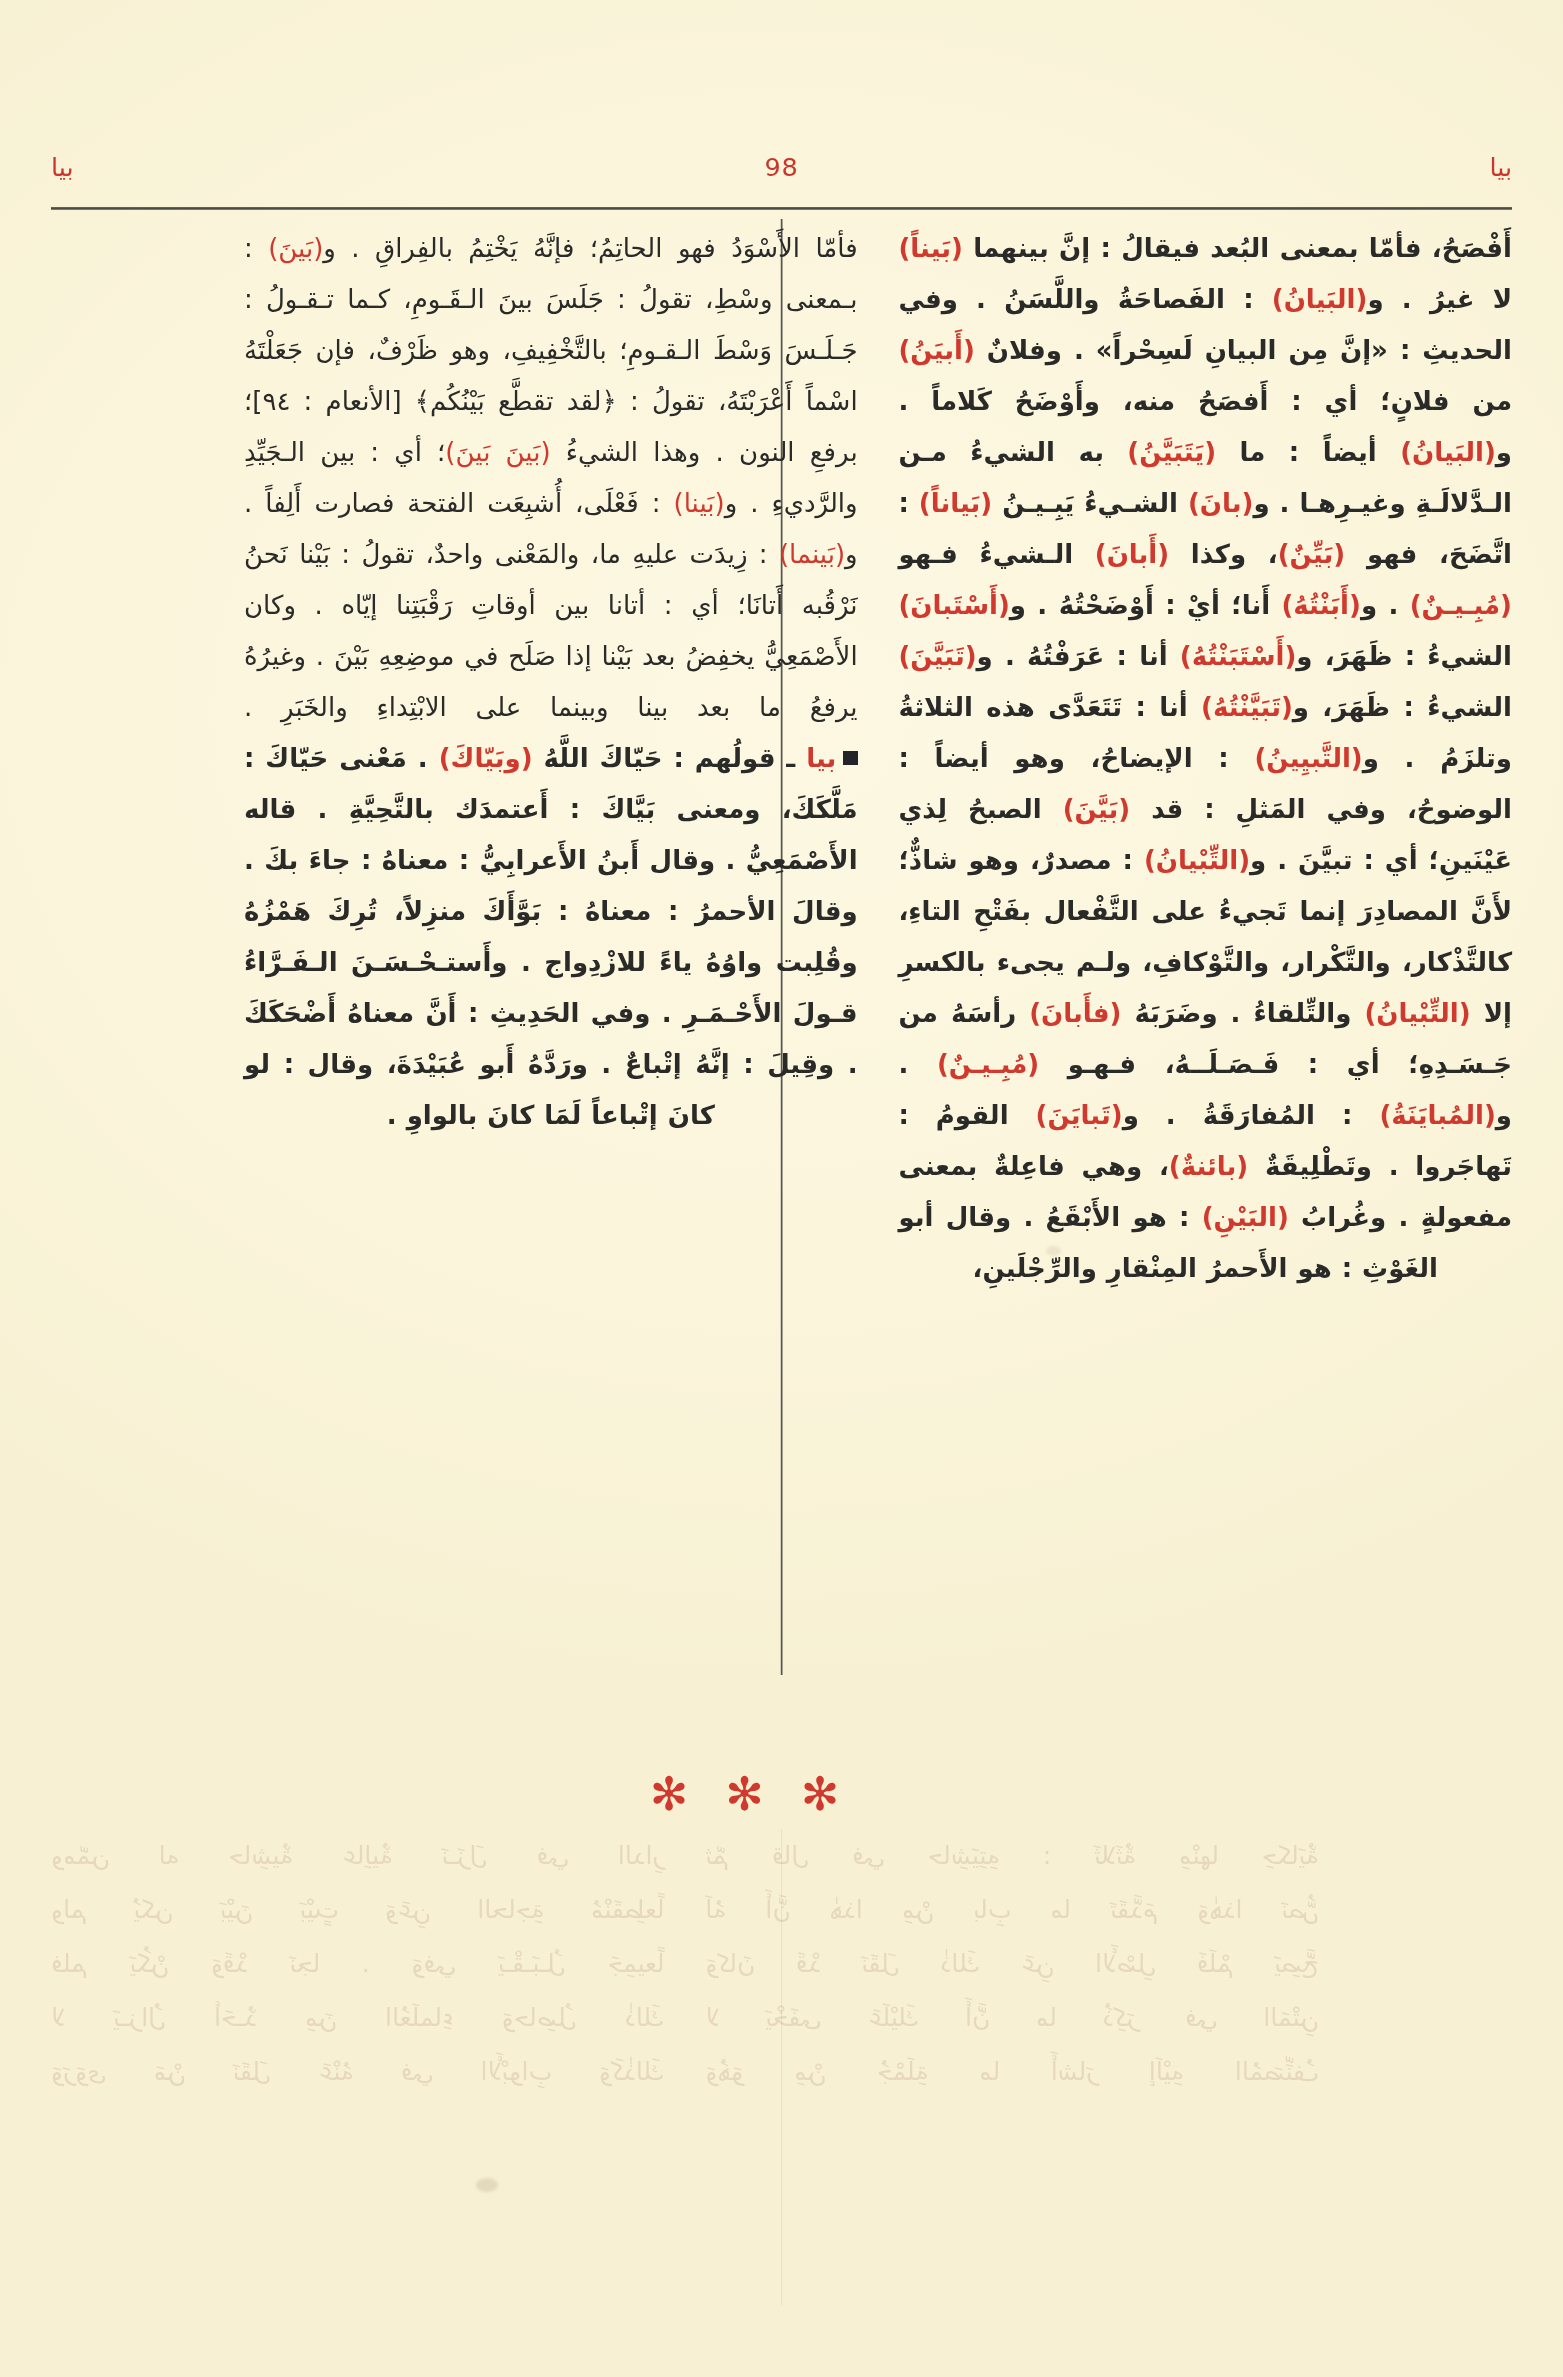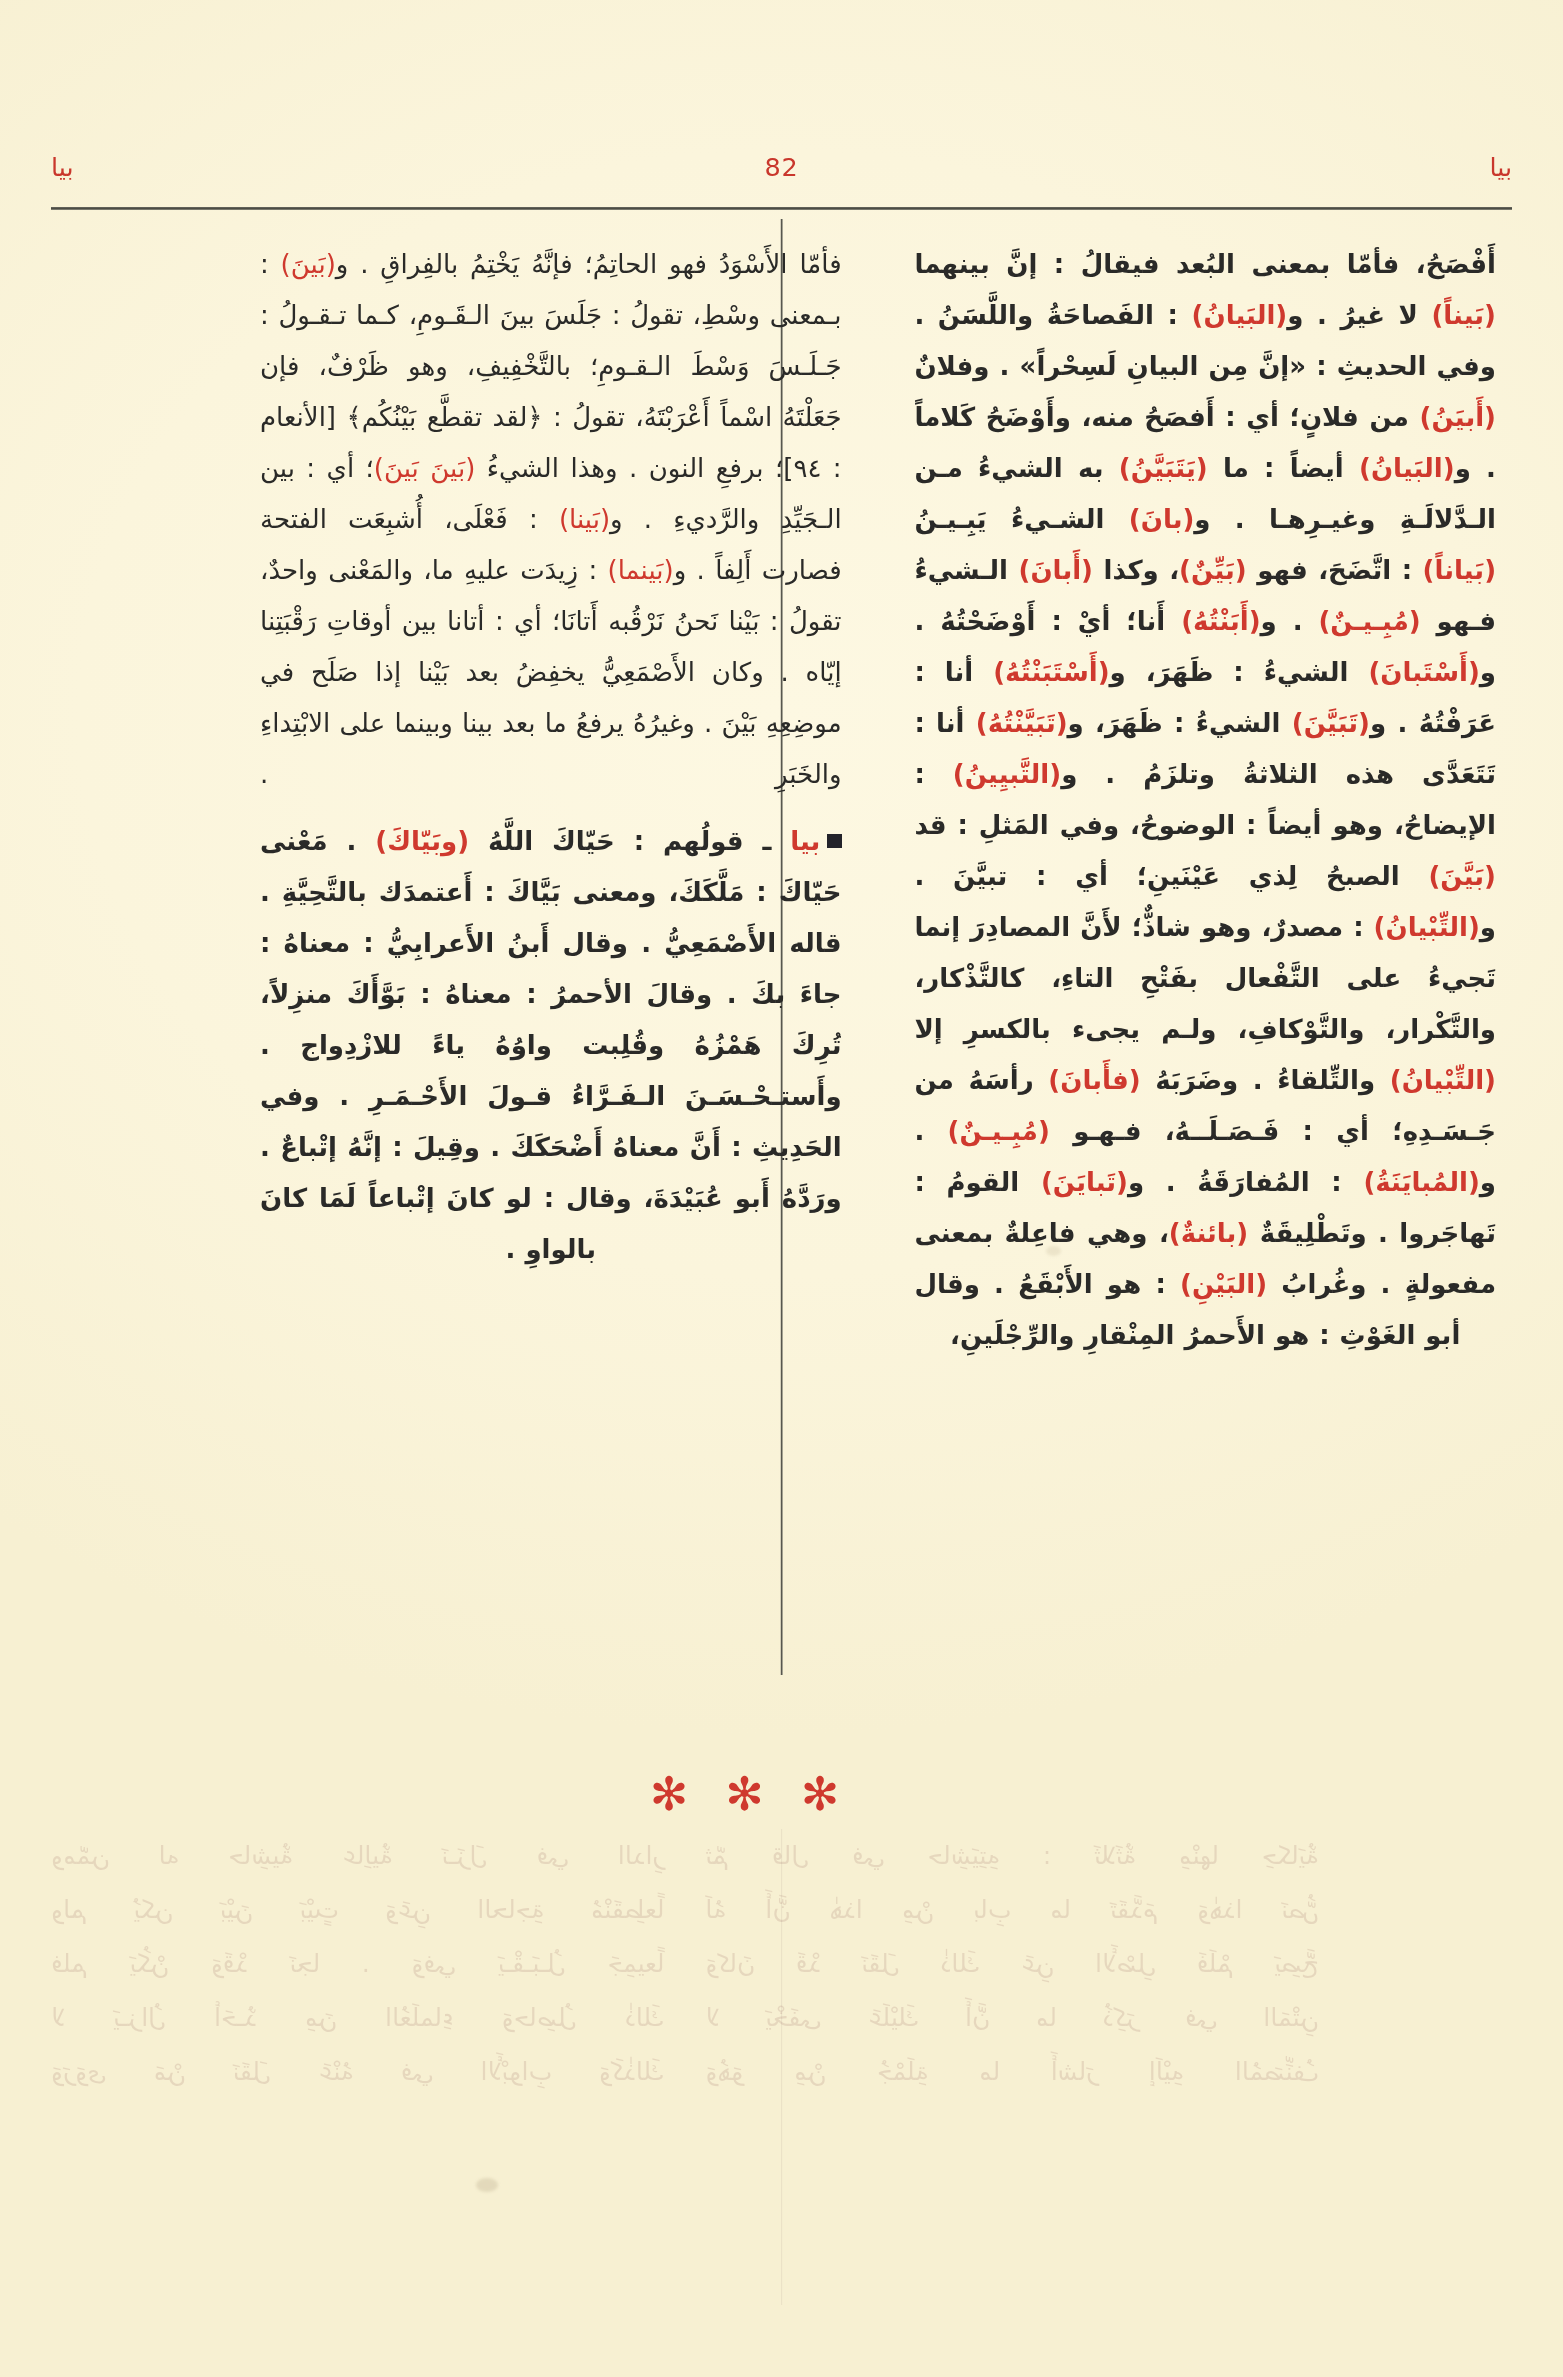--- a/index.html
+++ b/index.html
@@ -79,21 +79,21 @@
     position: absolute;
     top: 219px;
     left: 50%;
     transform: translateX(-50%);
     width: 2.6px;
     height: 1456px;
     background: linear-gradient(to right, #7a7a70 0%, #4e4e46 50%, #8d8d80 100%);
   }
 
   .col p {
-    margin: 16px;
+    margin: 0;
     text-align: justify;
     text-align-last: justify;
   }
   .col p.last { text-align-last: center; font-weight: bold; }
 
   .hw { color: #cf392e; }           
   .entry-mark {
     display: inline-block;
     width: 14.5px;
     height: 14.5px;
@@ -164,21 +164,21 @@
     filter: blur(1.7px);
   }
 </style>
 </head>
 <body>
 
 <div class="page">
 
   <div class="runhead">
     <span class="rh rh-right">بيا</span>
-    <span class="rh rh-center">82</span>
+    <span class="rh rh-center">98</span>
     <span class="rh rh-left">بيا</span>
   </div>
   <div class="rule-h"></div>
 
   <div class="rule-v"></div>
   <div class="columns">
 
     <div class="col col-right">
       <p class="last"><span>أَفْصَحُ، فأمّا بمعنى البُعد فيقالُ : إنَّ بينهما <span class="hw" style="color: rgb(207, 57, 46);">(بَيناً)</span> لا غيرُ . و<span class="hw" style="color: rgb(207, 57, 46);">(البَيانُ)</span> : الفَصاحَةُ واللَّسَنُ . وفي الحديثِ : «إنَّ مِن البيانِ لَسِحْراً» . وفلانٌ <span class="hw" style="color: rgb(207, 57, 46);">(أَبيَنُ)</span> من فلانٍ؛ أي : أَفصَحُ منه، وأَوْضَحُ كَلاماً . و<span class="hw" style="color: rgb(207, 57, 46);">(البَيانُ)</span> أيضاً : ما <span class="hw" style="color: rgb(207, 57, 46);">(يَتَبَيَّنُ)</span> به الشيءُ مـن الـدَّلالَـةِ وغيـرِهـا . و<span class="hw" style="color: rgb(207, 57, 46);">(بانَ)</span> الشـيءُ يَبِـيـنُ <span class="hw" style="color: rgb(207, 57, 46);">(بَياناً)</span> : اتَّضَحَ، فهو <span class="hw" style="color: rgb(207, 57, 46);">(بَيِّنٌ)</span>، وكذا <span class="hw" style="color: rgb(207, 57, 46);">(أَبانَ)</span> الـشيءُ فـهو <span class="hw" style="color: rgb(207, 57, 46);">(مُبِـيـنٌ)</span> . و<span class="hw" style="color: rgb(207, 57, 46);">(أَبَنْتُهُ)</span> أَنا؛ أيْ : أَوْضَحْتُهُ . و<span class="hw" style="color: rgb(207, 57, 46);">(أَسْتَبانَ)</span> الشيءُ : ظَهَرَ، و<span class="hw" style="color: rgb(207, 57, 46);">(أَسْتَبَنْتُهُ)</span> أنا : عَرَفْتُهُ . و<span class="hw" style="color: rgb(207, 57, 46);">(تَبَيَّنَ)</span> الشيءُ : ظَهَرَ، و<span class="hw" style="color: rgb(207, 57, 46);">(تَبَيَّنْتُهُ)</span> أنا : تَتَعَدَّى هذه الثلاثةُ وتلزَمُ . و<span class="hw" style="color: rgb(207, 57, 46);">(التَّبيِينُ)</span> : الإيضاحُ، وهو أيضاً : الوضوحُ، وفي المَثلِ : قد <span class="hw" style="color: rgb(207, 57, 46);">(بَيَّنَ)</span> الصبحُ لِذي عَيْنَينِ؛ أي : تبيَّنَ . و<span class="hw" style="color: rgb(207, 57, 46);">(التِّبْيانُ)</span> : مصدرٌ، وهو شاذٌّ؛ لأَنَّ المصادِرَ إنما تَجيءُ على التَّفْعال بفَتْحِ التاءِ، كالتَّذْكار، والتَّكْرار، والتَّوْكافِ، ولـم يجىء بالكسرِ إلا <span class="hw" style="color: rgb(207, 57, 46);">(التِّبْيانُ)</span> والتِّلقاءُ . وضَرَبَهُ <span class="hw" style="color: rgb(207, 57, 46);">(فأَبانَ)</span> رأسَهُ من جَـسَـدِهِ؛ أي : فَـصَـلَــهُ، فـهـو <span class="hw" style="color: rgb(207, 57, 46);">(مُبِـيـنٌ)</span> . و<span class="hw" style="color: rgb(207, 57, 46);">(المُبايَنَةُ)</span> : المُفارَقَةُ . و<span class="hw" style="color: rgb(207, 57, 46);">(تَبايَنَ)</span> القومُ : تَهاجَروا . وتَطْلِيقَةٌ <span class="hw" style="color: rgb(207, 57, 46);">(بائنةٌ)</span>، وهي فاعِلةٌ بمعنى مفعولةٍ . وغُرابُ <span class="hw" style="color: rgb(207, 57, 46);">(البَيْنِ)</span> : هو الأَبْقَعُ . وقال أبو الغَوْثِ : هو الأَحمرُ المِنْقارِ والرِّجْلَينِ،</span></p>
     </div>

